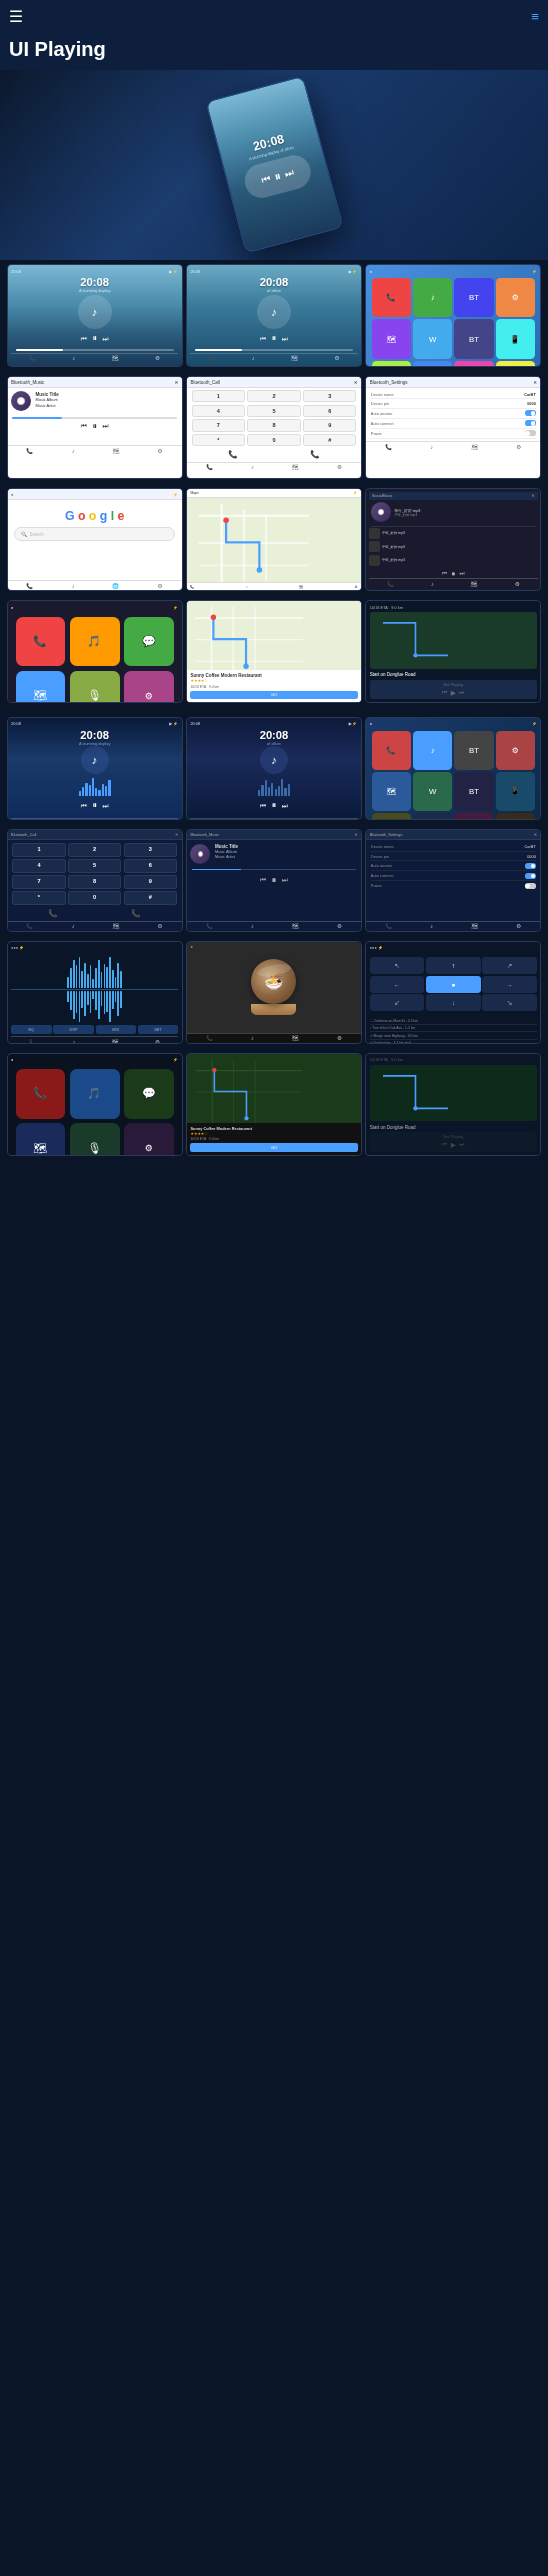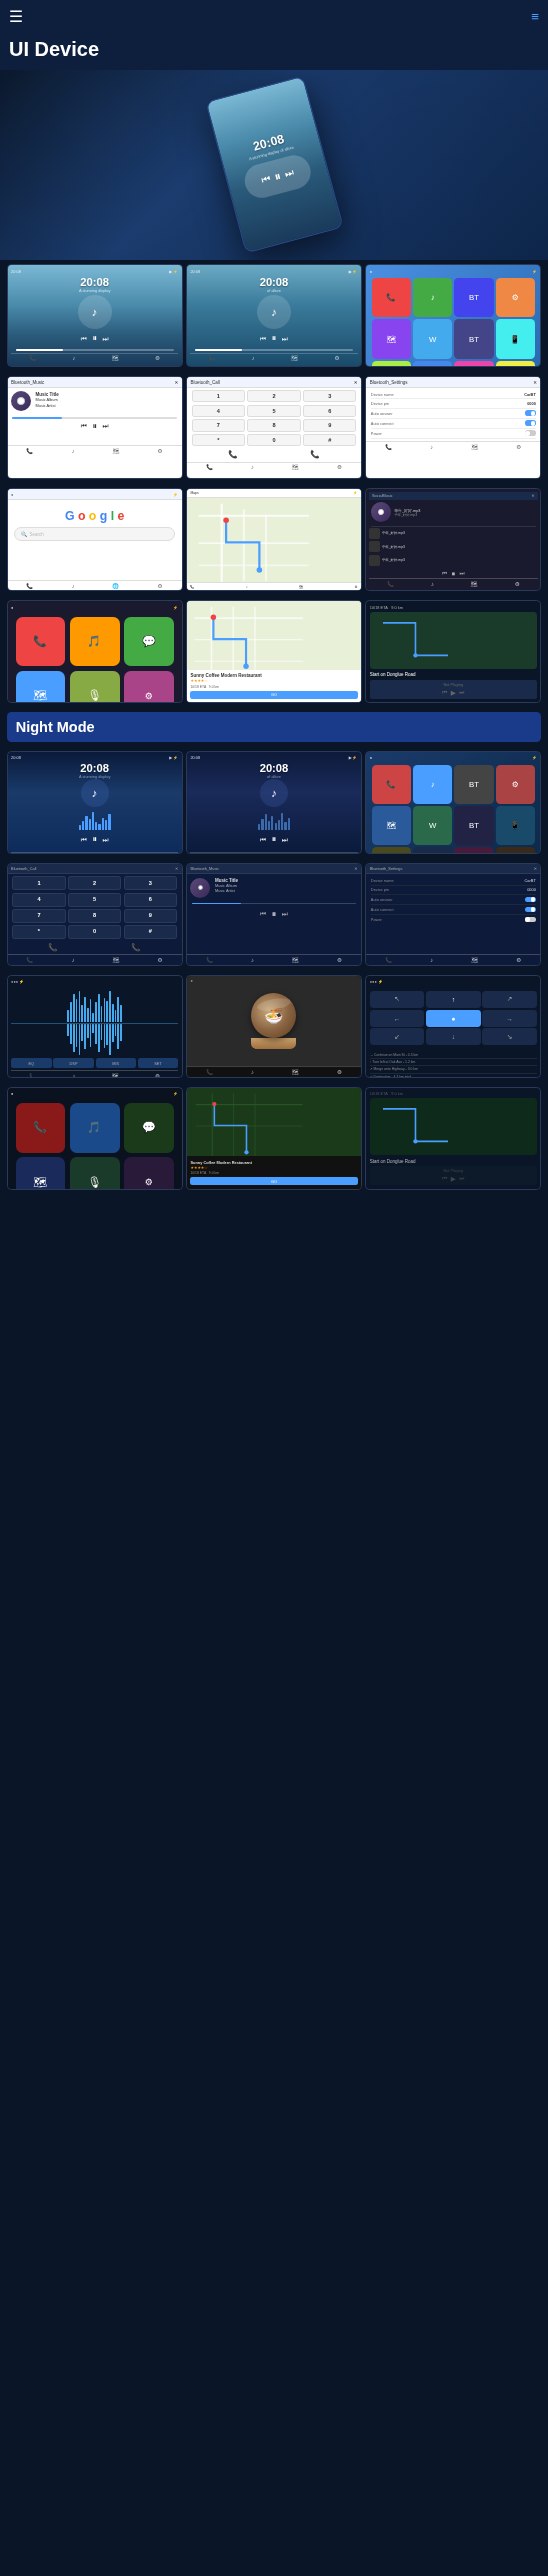--- a/index.html
+++ b/index.html
@@ -459,21 +459,21 @@
     }
   </style>
 </head>
 <body>
 
 <div class="header">
   <span class="header-menu-icon">☰</span>
   <span class="header-nav-icon">≡</span>
 </div>
 
-<div class="page-title">UI Device</div>
+<div class="page-title">UI Playing</div>
 
 <div class="hero-banner">
   <div class="hero-bg-icons"></div>
   <div class="hero-device">
     <div class="hero-device-screen">
       <div class="hero-time">20:08</div>
       <div style="font-size:3.9px;color:rgba(255,255,255,0.7);text-align:center;margin:1.1px 0;">A stunning display of allure</div>
       <div class="hero-music-player">
         <span class="play-btn">⏮</span>
         <span class="play-btn" style="font-size:12.3px;">⏸</span>
@@ -868,21 +868,20 @@
               <span style="font-size:5.6px;color:#666;">⏭</span>
             </div>
           </div>
         </div>
       </div>
     </div>
   </div>
 </div>
 
 <div class="section-block">
-  <div class="section-header">Night Mode</div>
 
   <div class="screenshots-grid">
 
     <div class="screenshot-card">
       <div class="screenshot-screen screen-music-night-1">
         <div class="screen-inner">
           <div class="screen-statusbar">
             <span>20:08</span>
             <span>▶ ⚡</span>
           </div>

